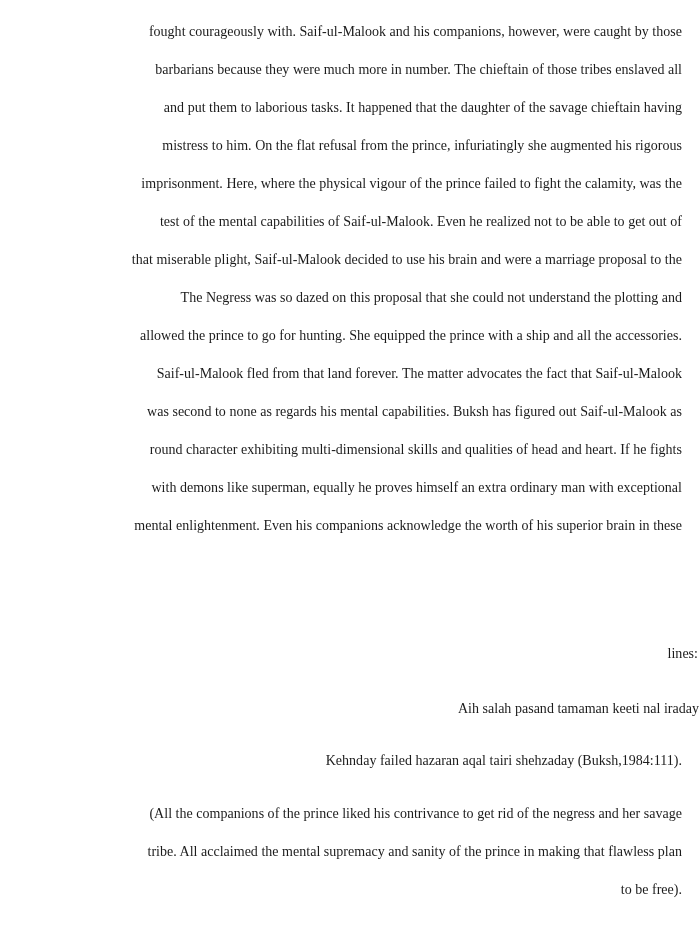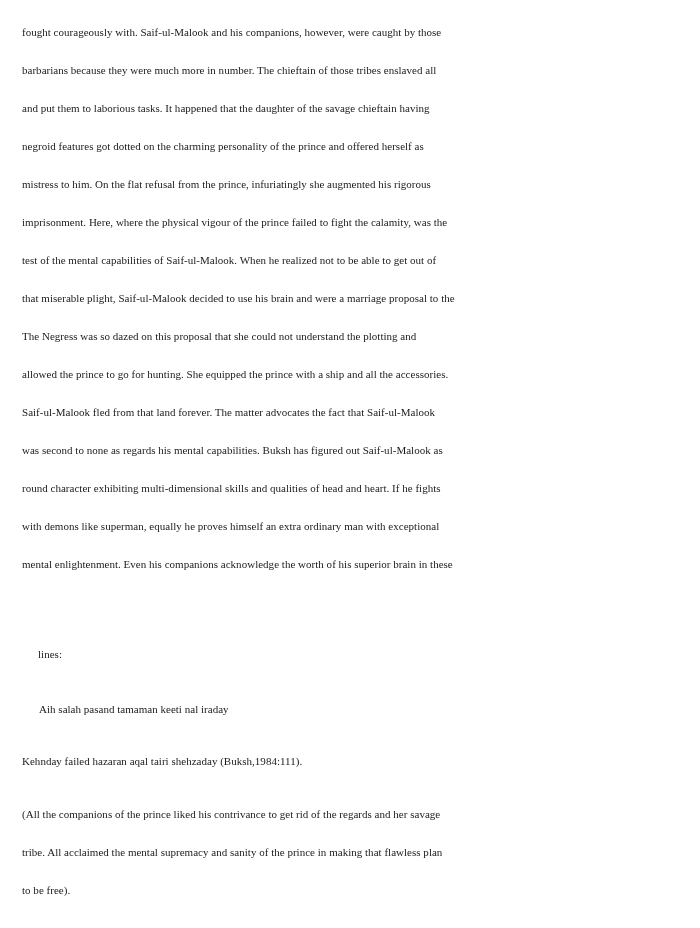--- a/index.html
+++ b/index.html
@@ -35,26 +35,27 @@
     width: 660px;
   }
 
   
   .para {
     margin: 0;
   }
 
   .line {
     display: block;
-    font-size: 11px;
+    font-size: 14px;
     line-height: 38px;
     height: 38px;
     letter-spacing: 0.02px;
     white-space: pre;
     color: #1b1b1b;
+    text-align: right;
   }
 
   
   .line {
     text-rendering: optimizeLegibility;
   }
 
   
   .block-main      { position: absolute; left: 0; top: 13px;  width: 660px; }
   .block-lines     { position: absolute; left: 0; top: 635px; width: 660px; margin-left: 16px; }
@@ -66,24 +67,23 @@
 <body>
 
 <div id="page">
 
   <div class="text-body">
 
     <div class="para block-main">
       <span class="line">fought courageously with. Saif-ul-Malook and his companions, however, were caught by those</span>
       <span class="line">barbarians because they were much more in number. The chieftain of those tribes enslaved all</span>
       <span class="line">and put them to laborious tasks. It happened that the daughter of the savage chieftain having</span>
-      <span class="line">negroid features got dotted on the charming personality of the prince and offered herself as</span>
       <span class="line">mistress to him. On the flat refusal from the prince, infuriatingly she augmented his rigorous</span>
       <span class="line">imprisonment. Here, where the physical vigour of the prince failed to fight the calamity, was the</span>
-      <span class="line">test of the mental capabilities of Saif-ul-Malook. When he realized not to be able to get out of</span>
+      <span class="line">test of the mental capabilities of Saif-ul-Malook. Even he realized not to be able to get out of</span>
       <span class="line">that miserable plight, Saif-ul-Malook decided to use his brain and were a marriage proposal to the</span>
       <span class="line">The Negress was so dazed on this proposal that she could not understand the plotting and</span>
       <span class="line">allowed the prince to go for hunting. She equipped the prince with a ship and all the accessories.</span>
       <span class="line">Saif-ul-Malook fled from that land forever. The matter advocates the fact that Saif-ul-Malook</span>
       <span class="line">was second to none as regards his mental capabilities. Buksh has figured out Saif-ul-Malook as</span>
       <span class="line">round character exhibiting multi-dimensional skills and qualities of head and heart. If he fights</span>
       <span class="line">with demons like superman, equally he proves himself an extra ordinary man with exceptional</span>
       <span class="line">mental enlightenment. Even his companions acknowledge the worth of his superior brain in these</span>
     </div>
 
@@ -93,19 +93,19 @@
 
     <div class="para block-verse-1">
       <span class="line">Aih salah pasand tamaman keeti nal iraday</span>
     </div>
 
     <div class="para block-verse-2">
       <span class="line">Kehnday failed hazaran aqal tairi shehzaday (Buksh,1984:111).</span>
     </div>
 
     <div class="para block-gloss">
-      <span class="line">(All the companions of the prince liked his contrivance to get rid of the regards and her savage</span>
+      <span class="line">(All the companions of the prince liked his contrivance to get rid of the negress and her savage</span>
       <span class="line">tribe. All acclaimed the mental supremacy and sanity of the prince in making that flawless plan</span>
       <span class="line">to be free).</span>
     </div>
 
   </div>
 </div>
 
 </body></html>

